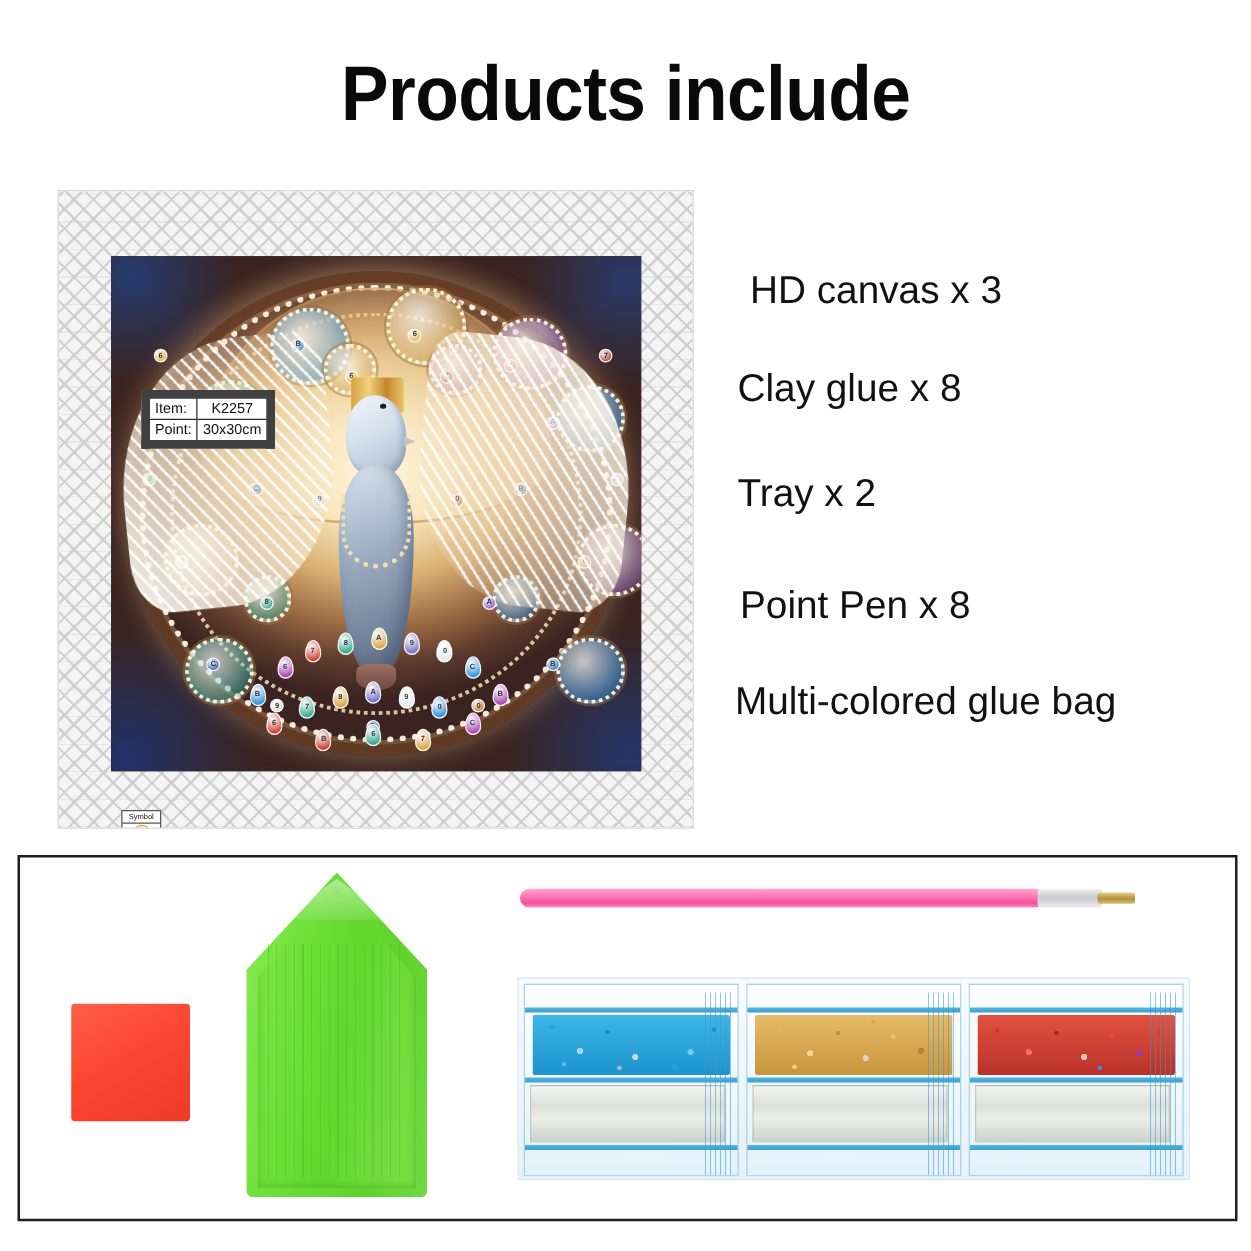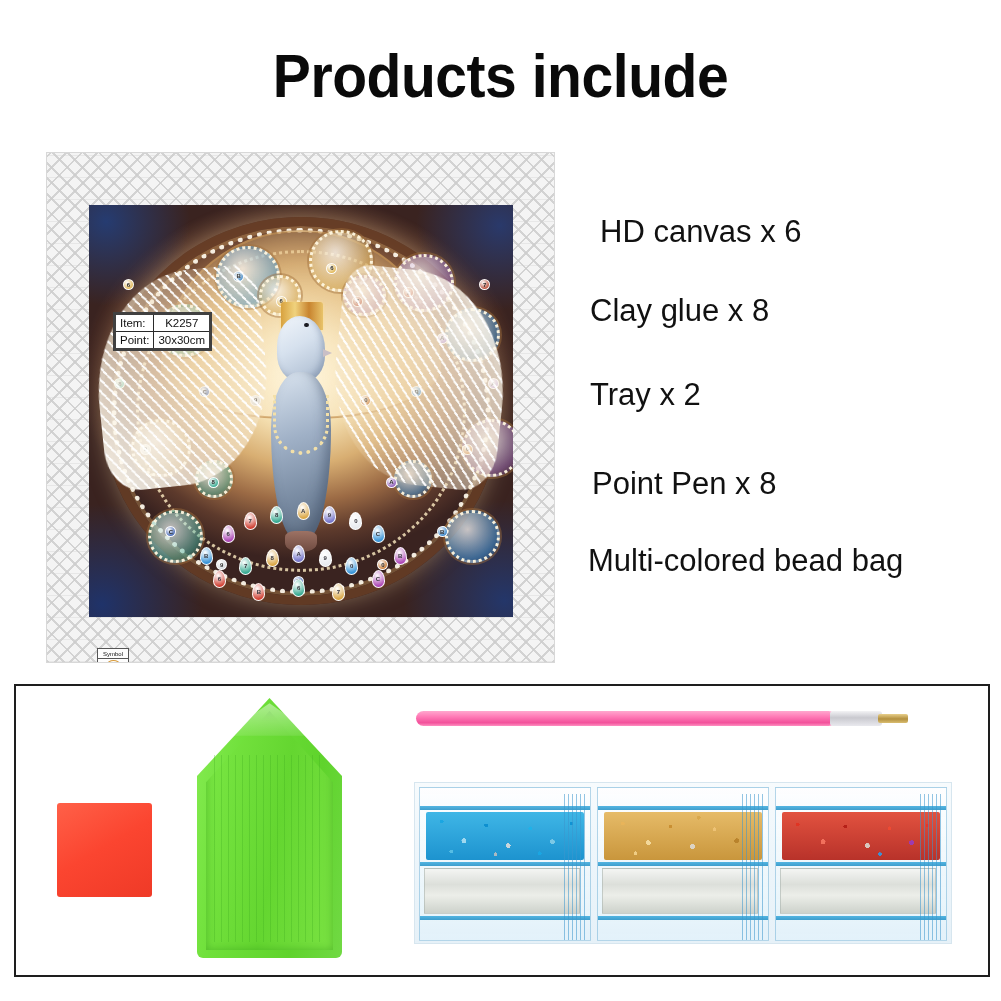--- a/index.html
+++ b/index.html
@@ -167,21 +167,21 @@
   .sym-mark{
     width:13px;height:9px; border-radius:50%;
     display:flex;align-items:center;justify-content:center;
     font-size:6px; color:#222; line-height:1;
   }
   #legend-left{  left:50px;  top:495px; }
 
   
   #spec-table{
     position:absolute; left:66px; top:159px;
-    border:3px solid #404040; background:#fff;
+    border:7px solid #404040; background:#fff;
     border-collapse:collapse; font-size:11.5px; z-index:9;
     font-family:"Liberation Sans", sans-serif;
   }
   #spec-table td{ border:1px solid #2a2a2a; padding:0 4px; height:16px; line-height:16px; color:#111; white-space:nowrap; }
   #spec-table td.k{ width:32px; }
   #spec-table td.v{ width:52px; text-align:center; }
 
   
   #include-list{
     position:absolute; left:588px; top:216px; width:404px;
@@ -434,25 +434,25 @@
 
   <div class="symbol-legend" id="legend-left">
     <div class="legend-head">Symbol</div>
   <div class="legend-row">
         <span class="sym-mark" style="border: 1.3px solid rgb(215, 154, 58);">1</span>
       </div>
     </div>
 </div>
 
 <div id="include-list">
-  <div class="include-item" id="item-0">HD canvas  x 6</div>
+  <div class="include-item" id="item-0">HD canvas  x 3</div>
   <div class="include-item" id="item-1">Clay glue  x 8</div>
   <div class="include-item" id="item-2">Tray  x 2</div>
   <div class="include-item" id="item-3">Point Pen x 8</div>
-  <div class="include-item" id="item-4">Multi-colored bead bag</div>
+  <div class="include-item" id="item-4">Multi-colored glue bag</div>
 </div>
 
 <div id="bottom-panel">
 
   <div id="clay-glue"></div>
 
   <div id="tray">
     <div id="tray-outer"></div>
     <div id="tray-rim-shade"></div>
     <div id="tray-grooves"></div>

